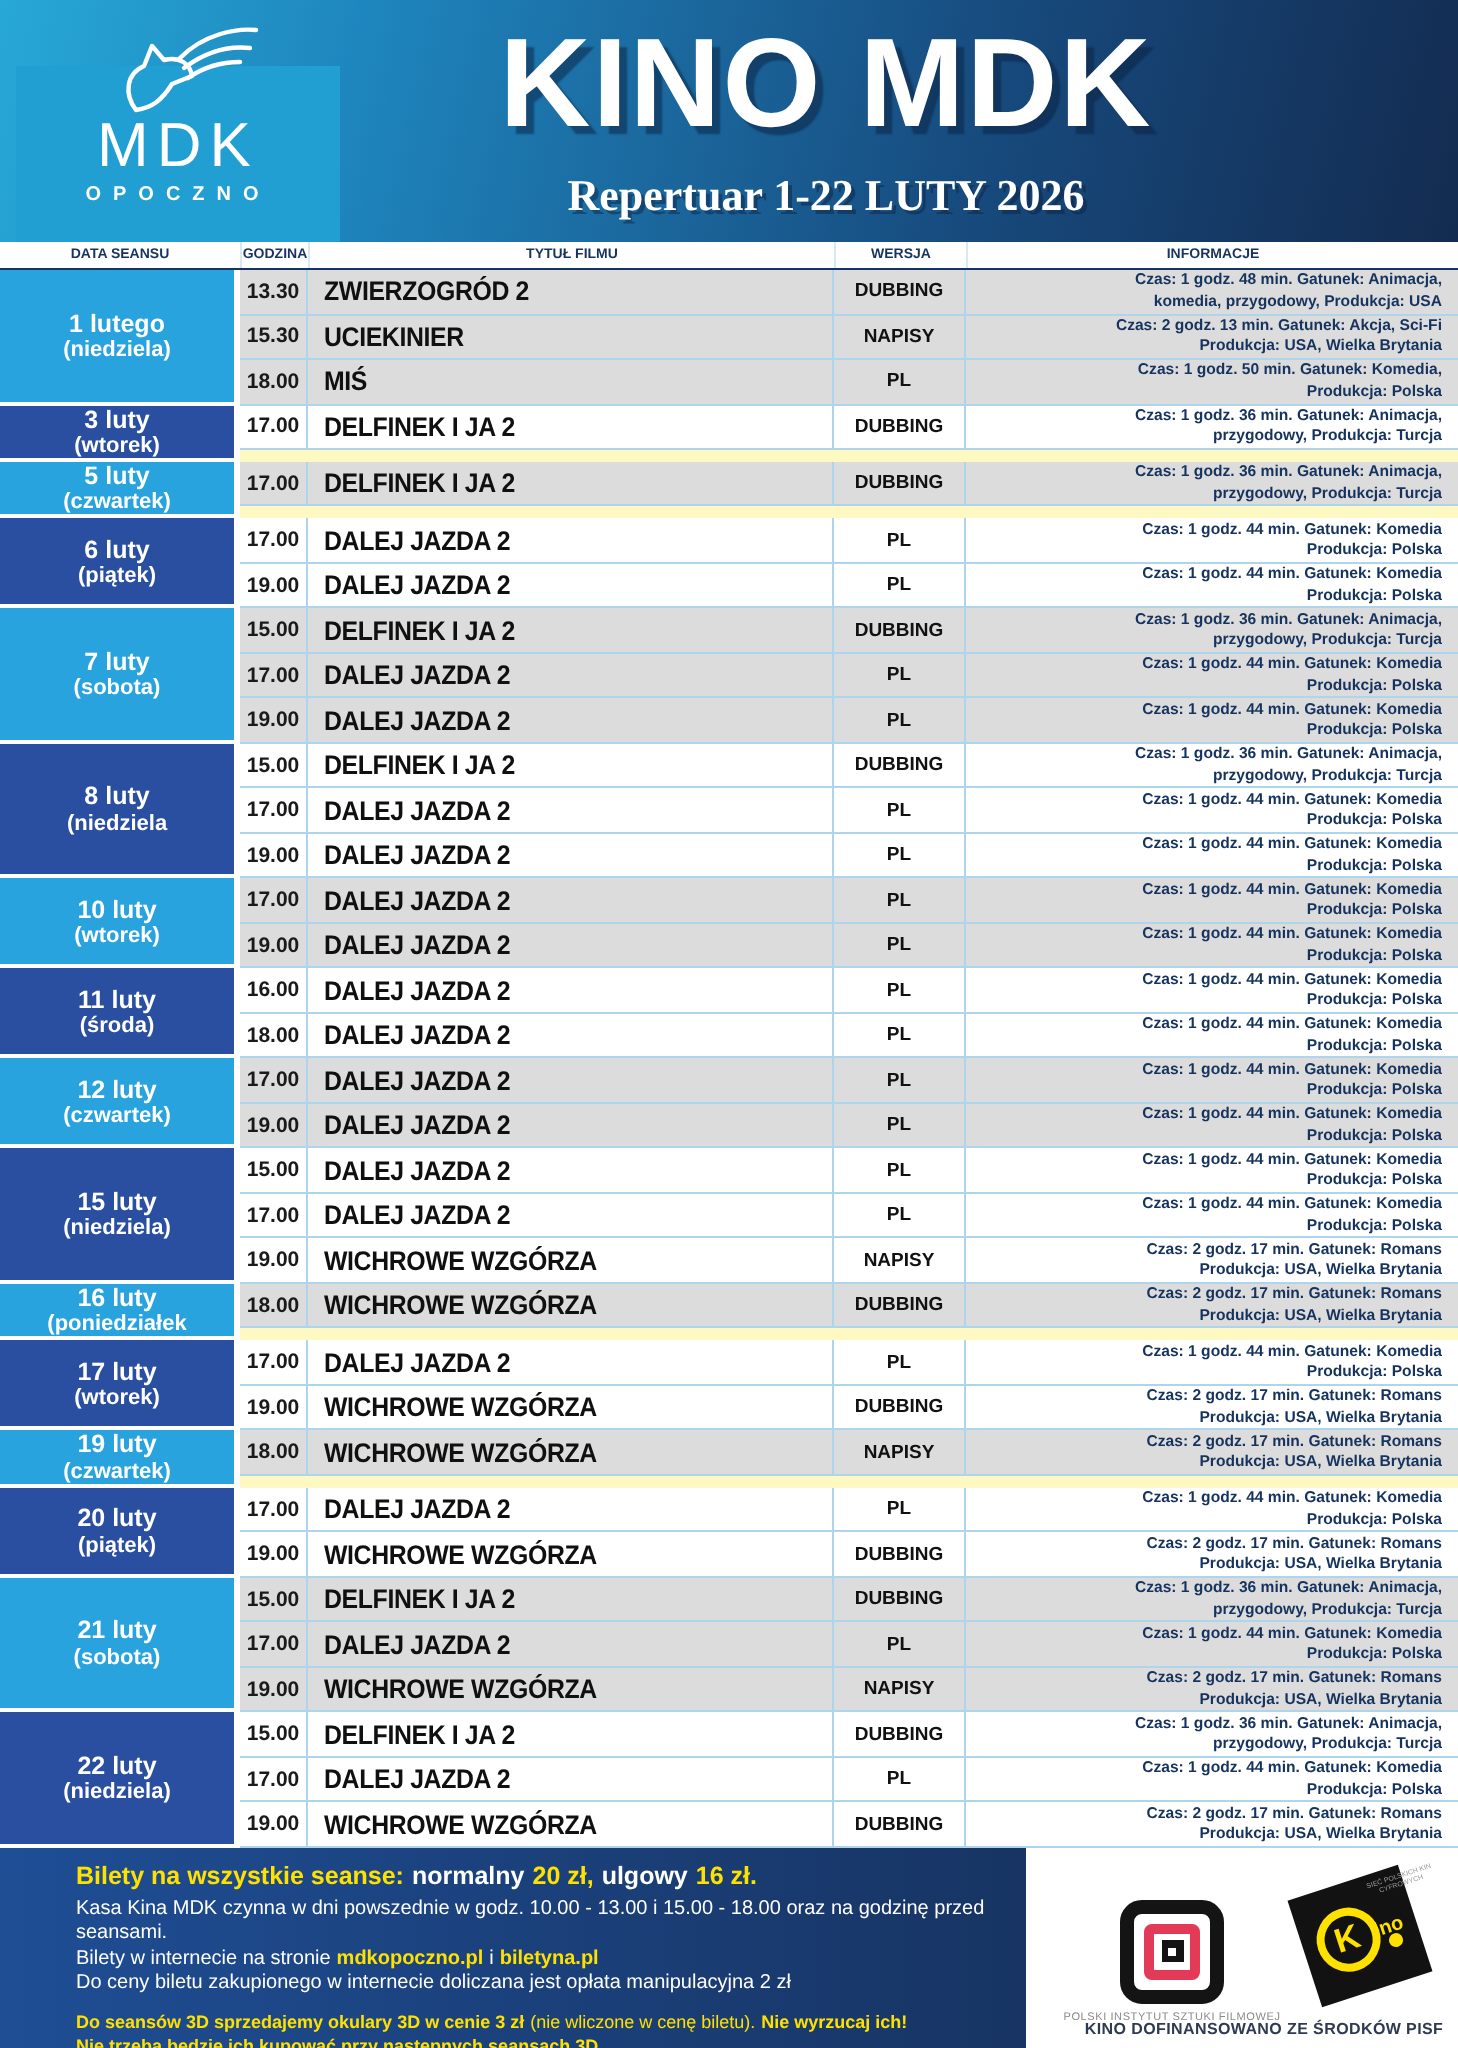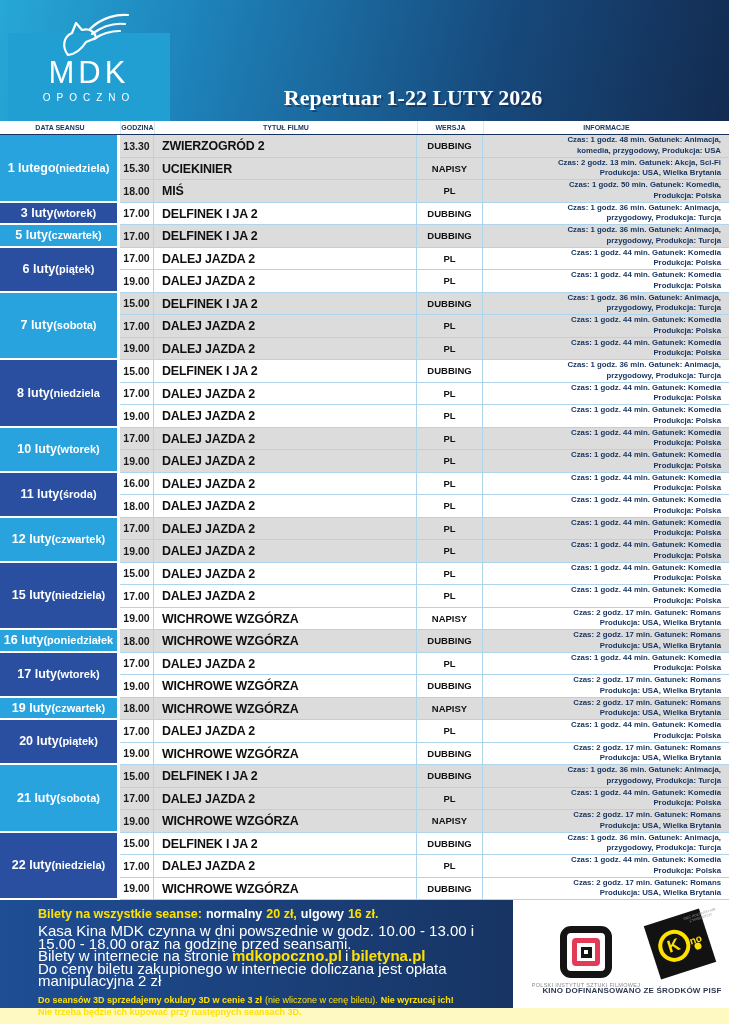--- a/index.html
+++ b/index.html
@@ -6,39 +6,39 @@
   .poster{position:relative;width:729px;height:1024px;overflow:hidden;
           font-family:"Liberation Sans",sans-serif;background:#fef9c3;}
 
   
   .header{position:relative;width:729px;height:121px;
     background:linear-gradient(103deg,#27a8d6 0%,#1e85bd 25%,#17497c 68%,#132b50 100%);}
   .logo-box{position:absolute;left:8px;top:33px;width:162px;height:88px;
     background:#219fd3;display:flex;flex-direction:column;align-items:center;}
   .horse{margin-top:-26px;}
   .brand{color:#fff;font-size:31px;font-weight:400;letter-spacing:4px;line-height:1;margin-top:-2px;}
-  .city{color:#fff;font-size:10px;letter-spacing:6px;margin-top:4px;font-weight:400;}
+  .city{color:#fff;font-size:10px;letter-spacing:6px;margin-top:4px;font-weight:700;}
   .title{position:absolute;left:178px;top:6px;width:470px;text-align:center;color:#fff;
     font-size:63px;font-weight:700;letter-spacing:1px;
     text-shadow:4px 4px 1px rgba(10,32,62,.5);white-space:nowrap;}
   .subtitle{position:absolute;left:178px;top:85px;width:470px;text-align:center;color:#fff;
     font-size:22px;font-weight:700;text-shadow:2px 2px 0 rgba(10,32,62,.45);white-space:nowrap;font-family:Liberation Serif, serif;}
 
   
   .thead{display:flex;height:14px;background:#fff;border-bottom:1px solid #16345f;box-sizing:border-box;}
   .th{display:flex;align-items:center;justify-content:center;color:#16345f;
       font-size:7px;font-weight:700;box-sizing:border-box;border-left:1px solid #d7e9f5;}
   .th:first-child{border-left:none;}
   .th-date{width:120px;} .th-time{width:34px;} .th-title{width:263px;}
   .th-version{width:66px;} .th-info{width:246px;}
 
   .tbody{display:flex;flex-direction:column;}
   .group{display:flex;}
   .date-cell{width:120px;box-sizing:border-box;border-right:3px solid #fff;border-bottom:2px solid #fff;
-    display:flex;flex-direction:row;align-items:center;justify-content:center;text-align:center;
+    display:flex;flex-direction:column;align-items:center;justify-content:center;text-align:center;
     color:#fff;font-weight:700;}
   .tone-light .date-cell{background:#29a3dd;}
   .tone-dark  .date-cell{background:#2a4fa0;}
   .date-line1{font-size:12.5px;line-height:1.15;}
   .date-line2{font-size:11px;line-height:1.1;}
   .rows{flex:1;display:flex;flex-direction:column;}
   .show-row{display:flex;height:22.5px;box-sizing:border-box;border-bottom:1px solid #aed5ec;}
   .tone-light .show-row{background:#dcdcdc;}
   .tone-dark  .show-row{background:#ffffff;}
   .cell{box-sizing:border-box;border-right:1px solid #aed5ec;display:flex;align-items:center;}
@@ -50,21 +50,21 @@
     padding-right:8px;color:#16335e;font-weight:700;font-size:7.8px;line-height:1.35;text-align:right;}
   .info-line{width:100%;}
 
   
   .footer{display:flex;height:108px;}
   .footer-left{width:513px;box-sizing:border-box;padding:7px 0 0 38px;color:#fff;
     background:linear-gradient(90deg,#1f4e95 0%,#173463 100%);}
   .yellow{color:#ffe100;}
   .bold{font-weight:700;}
   .f-prices{display:flex;gap:4px;align-items:baseline;font-size:12.5px;font-weight:700;white-space:nowrap;}
-  .f-small{font-size:15px;line-height:12.5px;font-weight:400;}
+  .f-small{font-size:10px;line-height:12.5px;font-weight:400;}
   .f-small-block{margin-top:4px;}
   .f-online{display:flex;gap:3px;align-items:baseline;}
   .f-3d{margin-top:6px;font-size:9px;line-height:12.5px;color:#ffe100;font-weight:700;}
   .f-3d-line1{display:flex;gap:3px;align-items:baseline;white-space:nowrap;}
   .f-3d .note{font-weight:400;}
   .footer-right{flex:1;background:#ffffff;position:relative;}
 
   
   .pisf{position:absolute;left:47px;top:26px;width:52px;height:52px;border:7px solid #141414;border-radius:11px;
     box-sizing:border-box;display:flex;align-items:center;justify-content:center;background:#fff;}
@@ -96,20 +96,21 @@
         <g fill="none" stroke="#ffffff" stroke-width="2.2" stroke-linecap="round" stroke-linejoin="round">
           <path d="M22 48 C16 40 17 30 26 26 L30 16 L36 23 C44 21 49 25 50 31 L40 35 C35 43 30 47 22 48 Z"></path>
           <path d="M44 22 C56 10 72 7 82 8"></path>
           <path d="M46 27 C58 18 70 16 79 17"></path>
           <path d="M48 32 C58 25 67 24 74 24"></path>
         </g>
       </svg>
       <div class="brand">MDK</div>
       <div class="city">OPOCZNO</div>
     </div>
+    <div class="title">KINO MDK</div>
     <div class="subtitle">Repertuar 1-22 LUTY 2026</div>
   </div>
 
   <div class="thead">
     <div class="th th-date">DATA SEANSU</div>
     <div class="th th-time">GODZINA</div>
     <div class="th th-title">TYTUŁ FILMU</div>
     <div class="th th-version">WERSJA</div>
     <div class="th th-info">INFORMACJE</div>
   </div>

